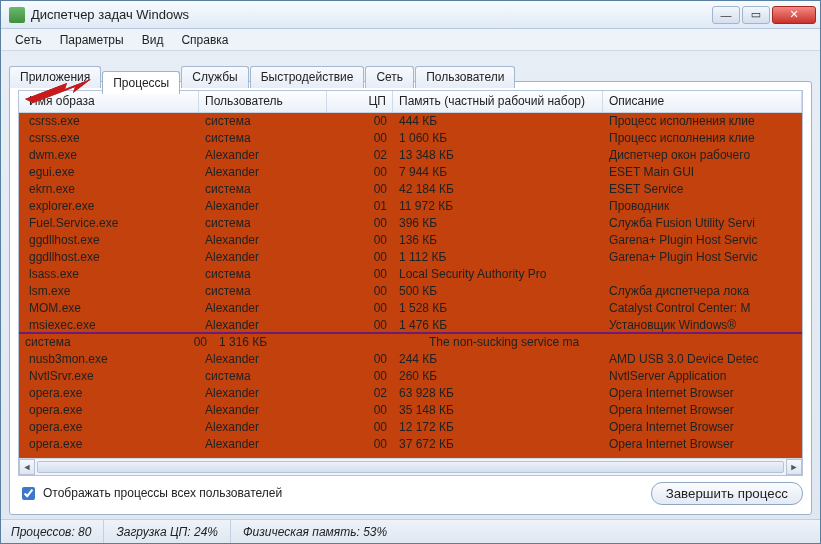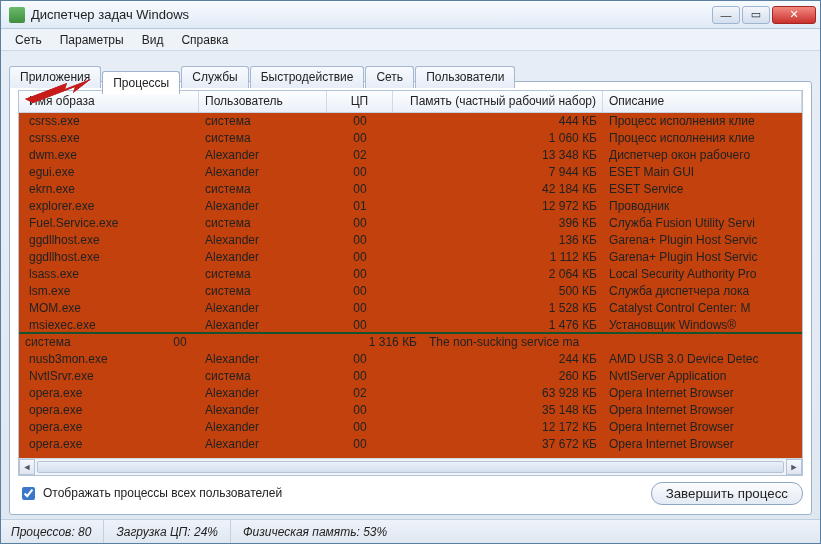--- a/index.html
+++ b/index.html
@@ -97,28 +97,28 @@
   }
   .rows {
     flex: 1; overflow-y: scroll; overflow-x: hidden;
     background: #c2410c;
   }
   .row {
     display: flex; height: 17px; align-items: center;
     color: #222;
     border-bottom: 1px solid transparent;
   }
-  .row.highlight { border-bottom: 2px solid #14532d; }
+  .row.highlight { border-bottom: 2px solid #701a75; }
   .cell {
     padding: 1px 6px; overflow: hidden; white-space: nowrap; text-overflow: ellipsis;
   }
   .w-name { width: 180px; padding-left: 10px; }
   .w-user { width: 128px; }
-  .w-cpu  { width: 66px; text-align: center; }
-  .w-mem  { width: 210px; text-align: right; }
+  .w-cpu  { width: 66px; text-align: right; }
+  .w-mem  { width: 210px; }
   .w-desc { flex: 1; }
   .hscroll {
     height: 17px; background: #f0f3f8;
     border-top: 1px solid #cfd9e6;
     display: flex; align-items: center; justify-content: center;
     position: relative;
   }
   .hscroll .thumb {
     position: absolute; left: 18px; right: 18px; top: 2px; bottom: 2px;
     background: linear-gradient(#ecf1f9,#d4dfee);
@@ -253,21 +253,21 @@
               <div class="cell w-name">ekrn.exe</div>
               <div class="cell w-user">система</div>
               <div class="cell w-cpu">00</div>
               <div class="cell w-mem">42 184 КБ</div>
               <div class="cell w-desc">ESET Service</div>
             </div>
             <div class="row">
               <div class="cell w-name">explorer.exe</div>
               <div class="cell w-user">Alexander</div>
               <div class="cell w-cpu">01</div>
-              <div class="cell w-mem">12 972 КБ</div>
+              <div class="cell w-mem">11 972 КБ</div>
               <div class="cell w-desc">Проводник</div>
             </div>
             <div class="row">
               <div class="cell w-name">Fuel.Service.exe</div>
               <div class="cell w-user">система</div>
               <div class="cell w-cpu">00</div>
               <div class="cell w-mem">396 КБ</div>
               <div class="cell w-desc">Служба Fusion Utility Servi</div>
             </div>
             <div class="row">
@@ -281,21 +281,20 @@
               <div class="cell w-name">ggdllhost.exe</div>
               <div class="cell w-user">Alexander</div>
               <div class="cell w-cpu">00</div>
               <div class="cell w-mem">1 112 КБ</div>
               <div class="cell w-desc">Garena+ Plugin Host Servic</div>
             </div>
             <div class="row">
               <div class="cell w-name">lsass.exe</div>
               <div class="cell w-user">система</div>
               <div class="cell w-cpu">00</div>
-              <div class="cell w-mem">2 064 КБ</div>
               <div class="cell w-desc">Local Security Authority Pro</div>
             </div>
             <div class="row">
               <div class="cell w-name">lsm.exe</div>
               <div class="cell w-user">система</div>
               <div class="cell w-cpu">00</div>
               <div class="cell w-mem">500 КБ</div>
               <div class="cell w-desc">Служба диспетчера лока</div>
             </div>
             <div class="row">

